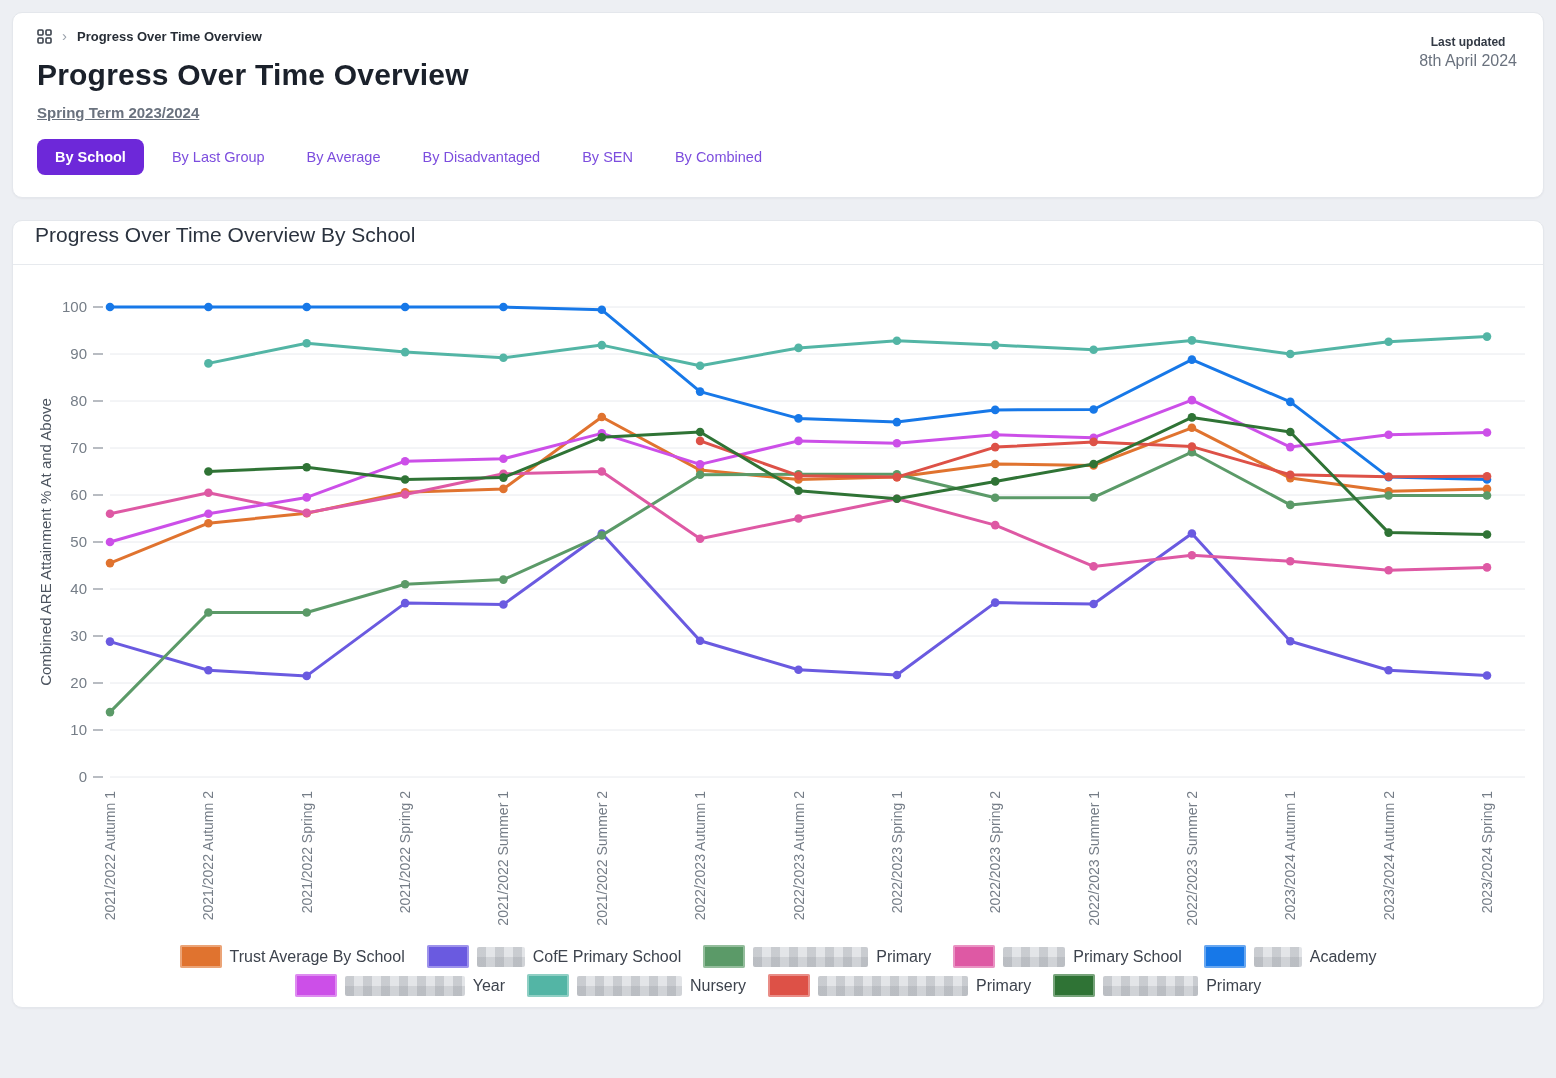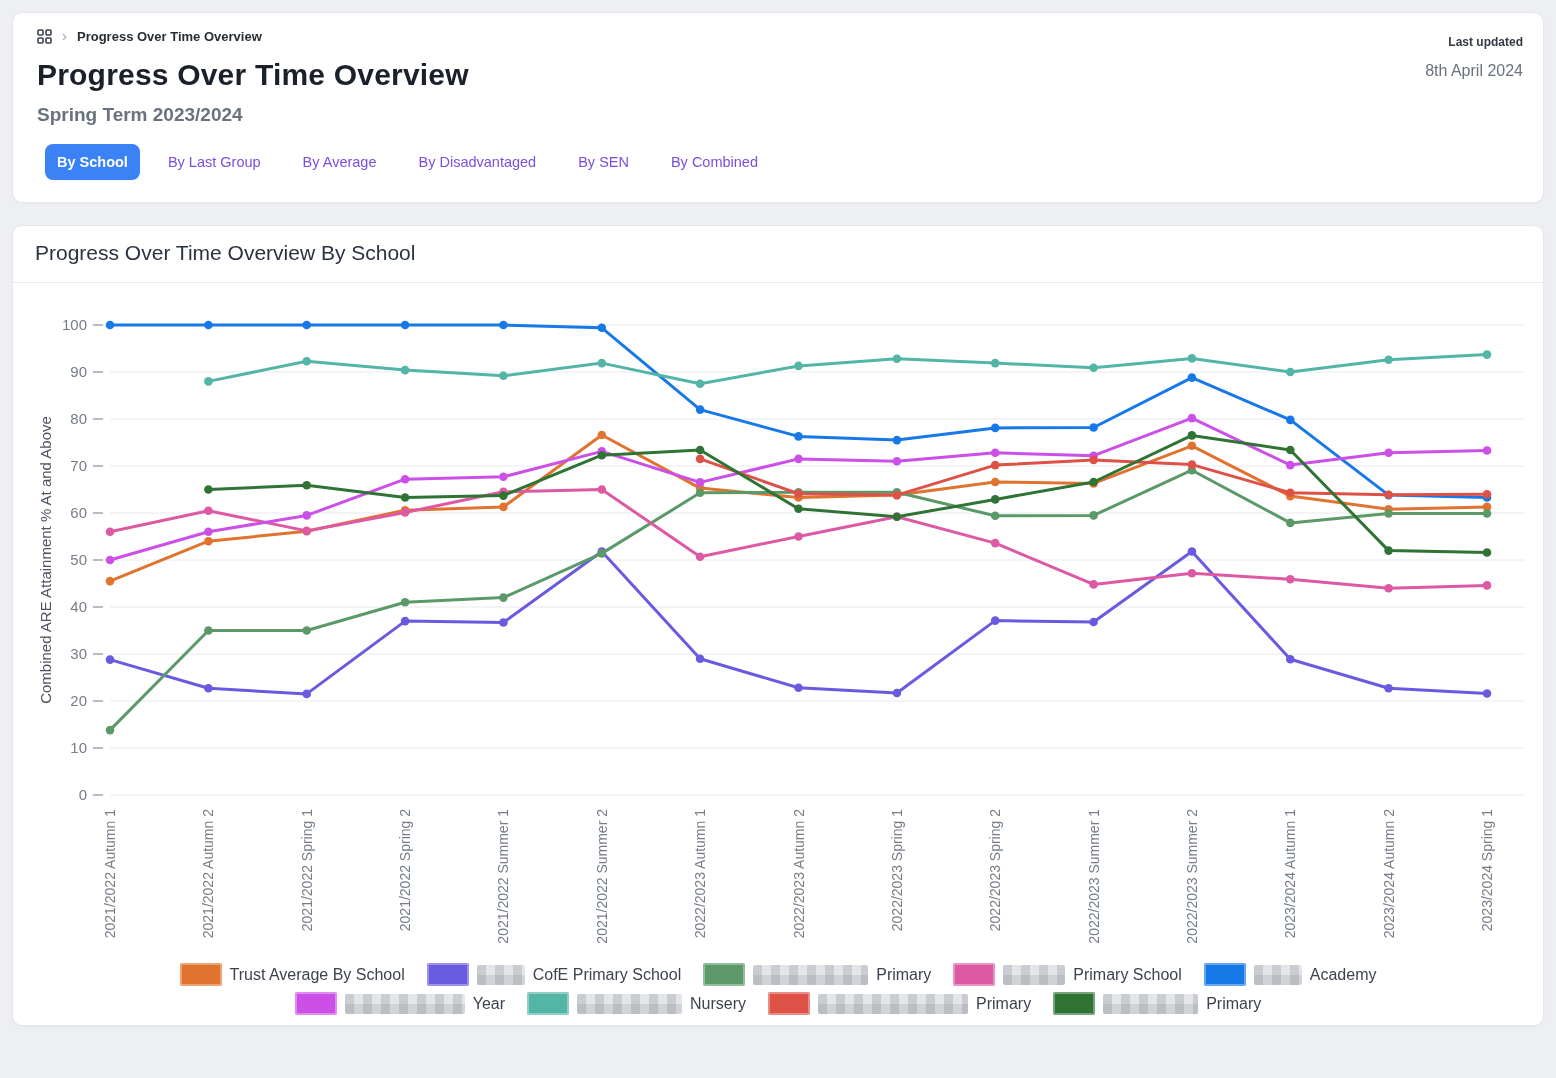--- a/index.html
+++ b/index.html
@@ -16,34 +16,34 @@
     border-radius:10px;
     box-shadow:0 1px 2px rgba(16,24,40,.04);
   }
   
   .header-card { margin:12px 12px 0 12px; padding:16px 24px 22px 24px; position:relative; }
   .crumb-row { display:flex; align-items:center; gap:10px; }
   .crumb-icon svg { display:block; }
   .crumb-sep { color:#9aa1ab; font-size:15px; line-height:1; margin-top:-2px; }
   .crumb-label { font-size:13px; font-weight:bold; color:#272d36; }
   .page-title { margin-top:14px; font-size:30px; font-weight:600; color:#1b212b; letter-spacing:.2px; }
-  .page-subtitle { margin-top:12px; font-size:19px; font-weight:bold; color:#6a727e; }
-  .updated { position:absolute; top:22px; right:20px; text-align:right; }
+  .page-subtitle { margin-top:12px; font-size:15px; font-weight:bold; color:#6a727e;text-decoration:underline; }
+  .updated { position:absolute; top:22px; right:26px; text-align:center; }
   .updated-label { font-size:12px; font-weight:bold; color:#333a45; }
-  .updated-value { font-size:16px; color:#6a727e; margin-top:13px; }
+  .updated-value { font-size:16px; color:#6a727e; margin-top:3px; }
   .tab-bar { margin-top:18px; display:flex; align-items:center; gap:14px; }
   .tab {
     border:none; background:transparent; cursor:pointer;
     font-family:inherit; font-size:14.5px; color:#7c4dde; font-weight:500;
     padding:10px 14px; border-radius:8px;
   }
-  .tab.active { background:#3b82f6; color:#ffffff; font-weight:600; padding:10px 12px;margin-left:8px; }
+  .tab.active { background:#6d28d9; color:#ffffff; font-weight:600; padding:10px 18px; }
   
   .chart-card { margin:22px 12px 12px 12px; padding-bottom:10px; }
-  .chart-card-header { padding:15px 22px 17px 22px; }
+  .chart-card-header { padding:2px 22px 17px 22px; }
   .chart-card-title { font-size:21px; color:#2b333f; font-weight:400; }
   .divider { height:1px; background:#e7eaee; }
   .chart-wrap { padding:8px 0 0 14px; }
   svg text.ytick { font-family:"Liberation Sans",sans-serif; font-size:15px; fill:#757d87; }
   svg text.xtick { font-family:"Liberation Sans",sans-serif; font-size:14px; fill:#757d87; }
   svg text.ylabel { font-family:"Liberation Sans",sans-serif; font-size:15px; fill:#4c545f; }
   .legend { display:flex; flex-wrap:wrap; justify-content:center; align-items:center;
             column-gap:22px; row-gap:6px; max-width:1270px; margin:2px auto 0 auto; }
   .legend-item { display:flex; align-items:center; gap:8px; cursor:pointer; }
   .swatch { display:inline-block; width:42px; height:23px; border-radius:2px;

